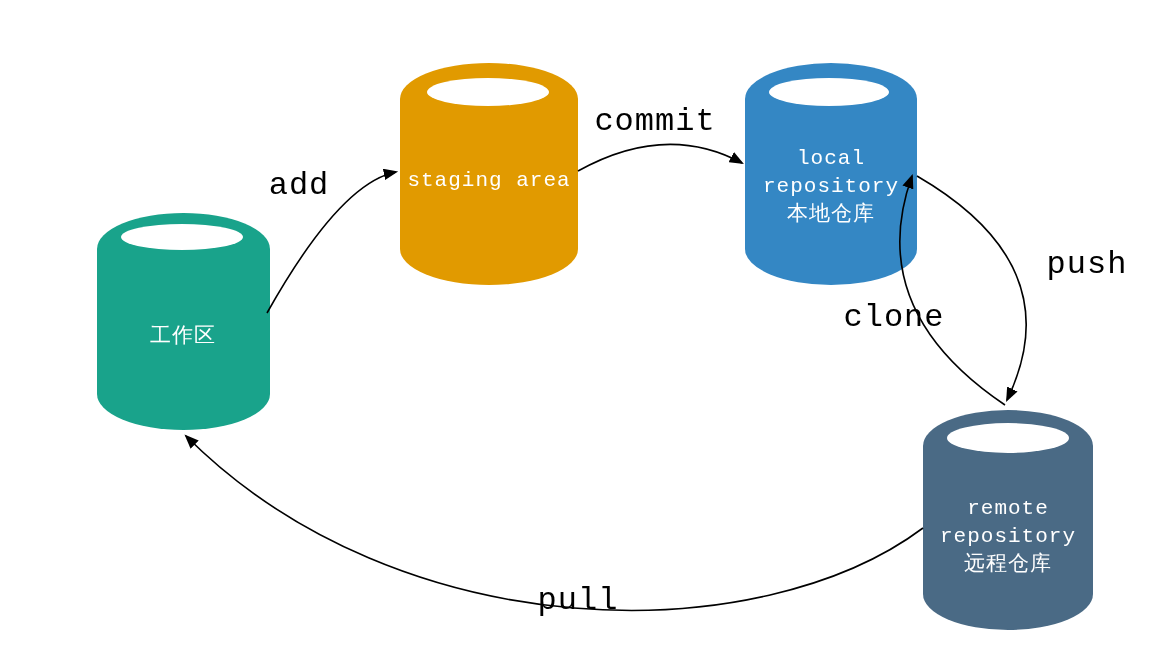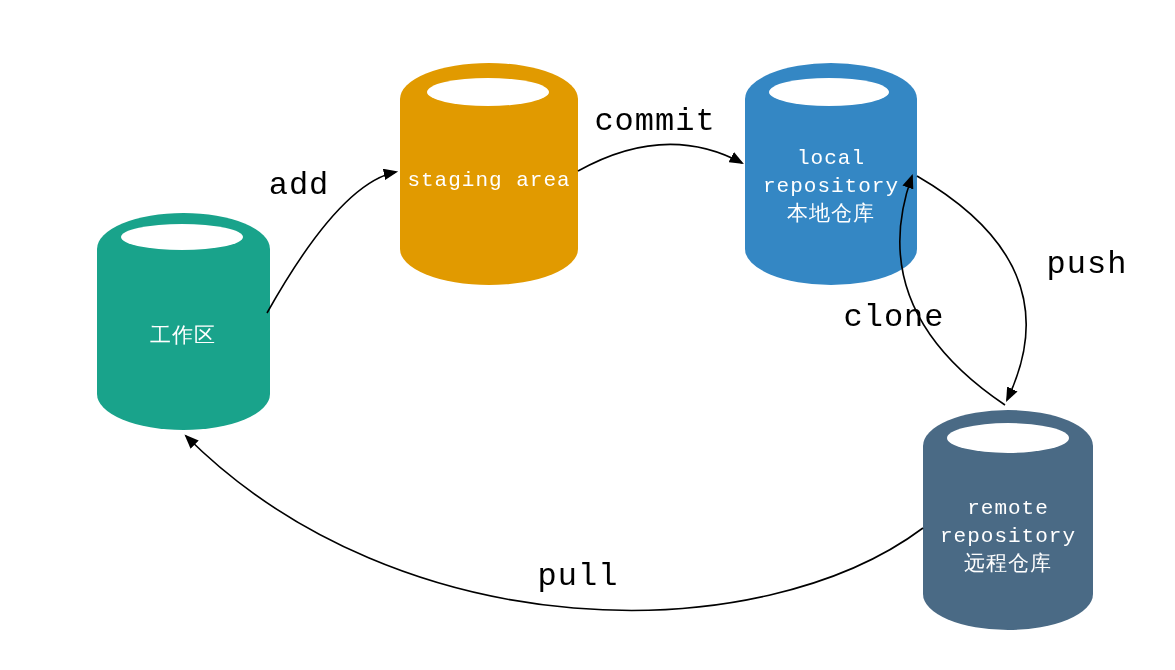--- a/index.html
+++ b/index.html
@@ -102,15 +102,15 @@
   <div class="node-label" style="left:1008px; top:537px;">
     <span>remote</span>
     <span>repository</span>
     <span>远程仓库</span>
   </div>
 
   <div class="edge-label" style="left:299px; top:185px;">add</div>
   <div class="edge-label" style="left:655px; top:121px;">commit</div>
   <div class="edge-label" style="left:1054px; top:264px;margin-left:33px;">push</div>
   <div class="edge-label" style="left:894px; top:317px;">clone</div>
-  <div class="edge-label" style="left:578px; top:576px;">pull</div>
+  <div class="edge-label" style="left:578px; top:600px;">pull</div>
 
 </div>
 
 </body></html>

